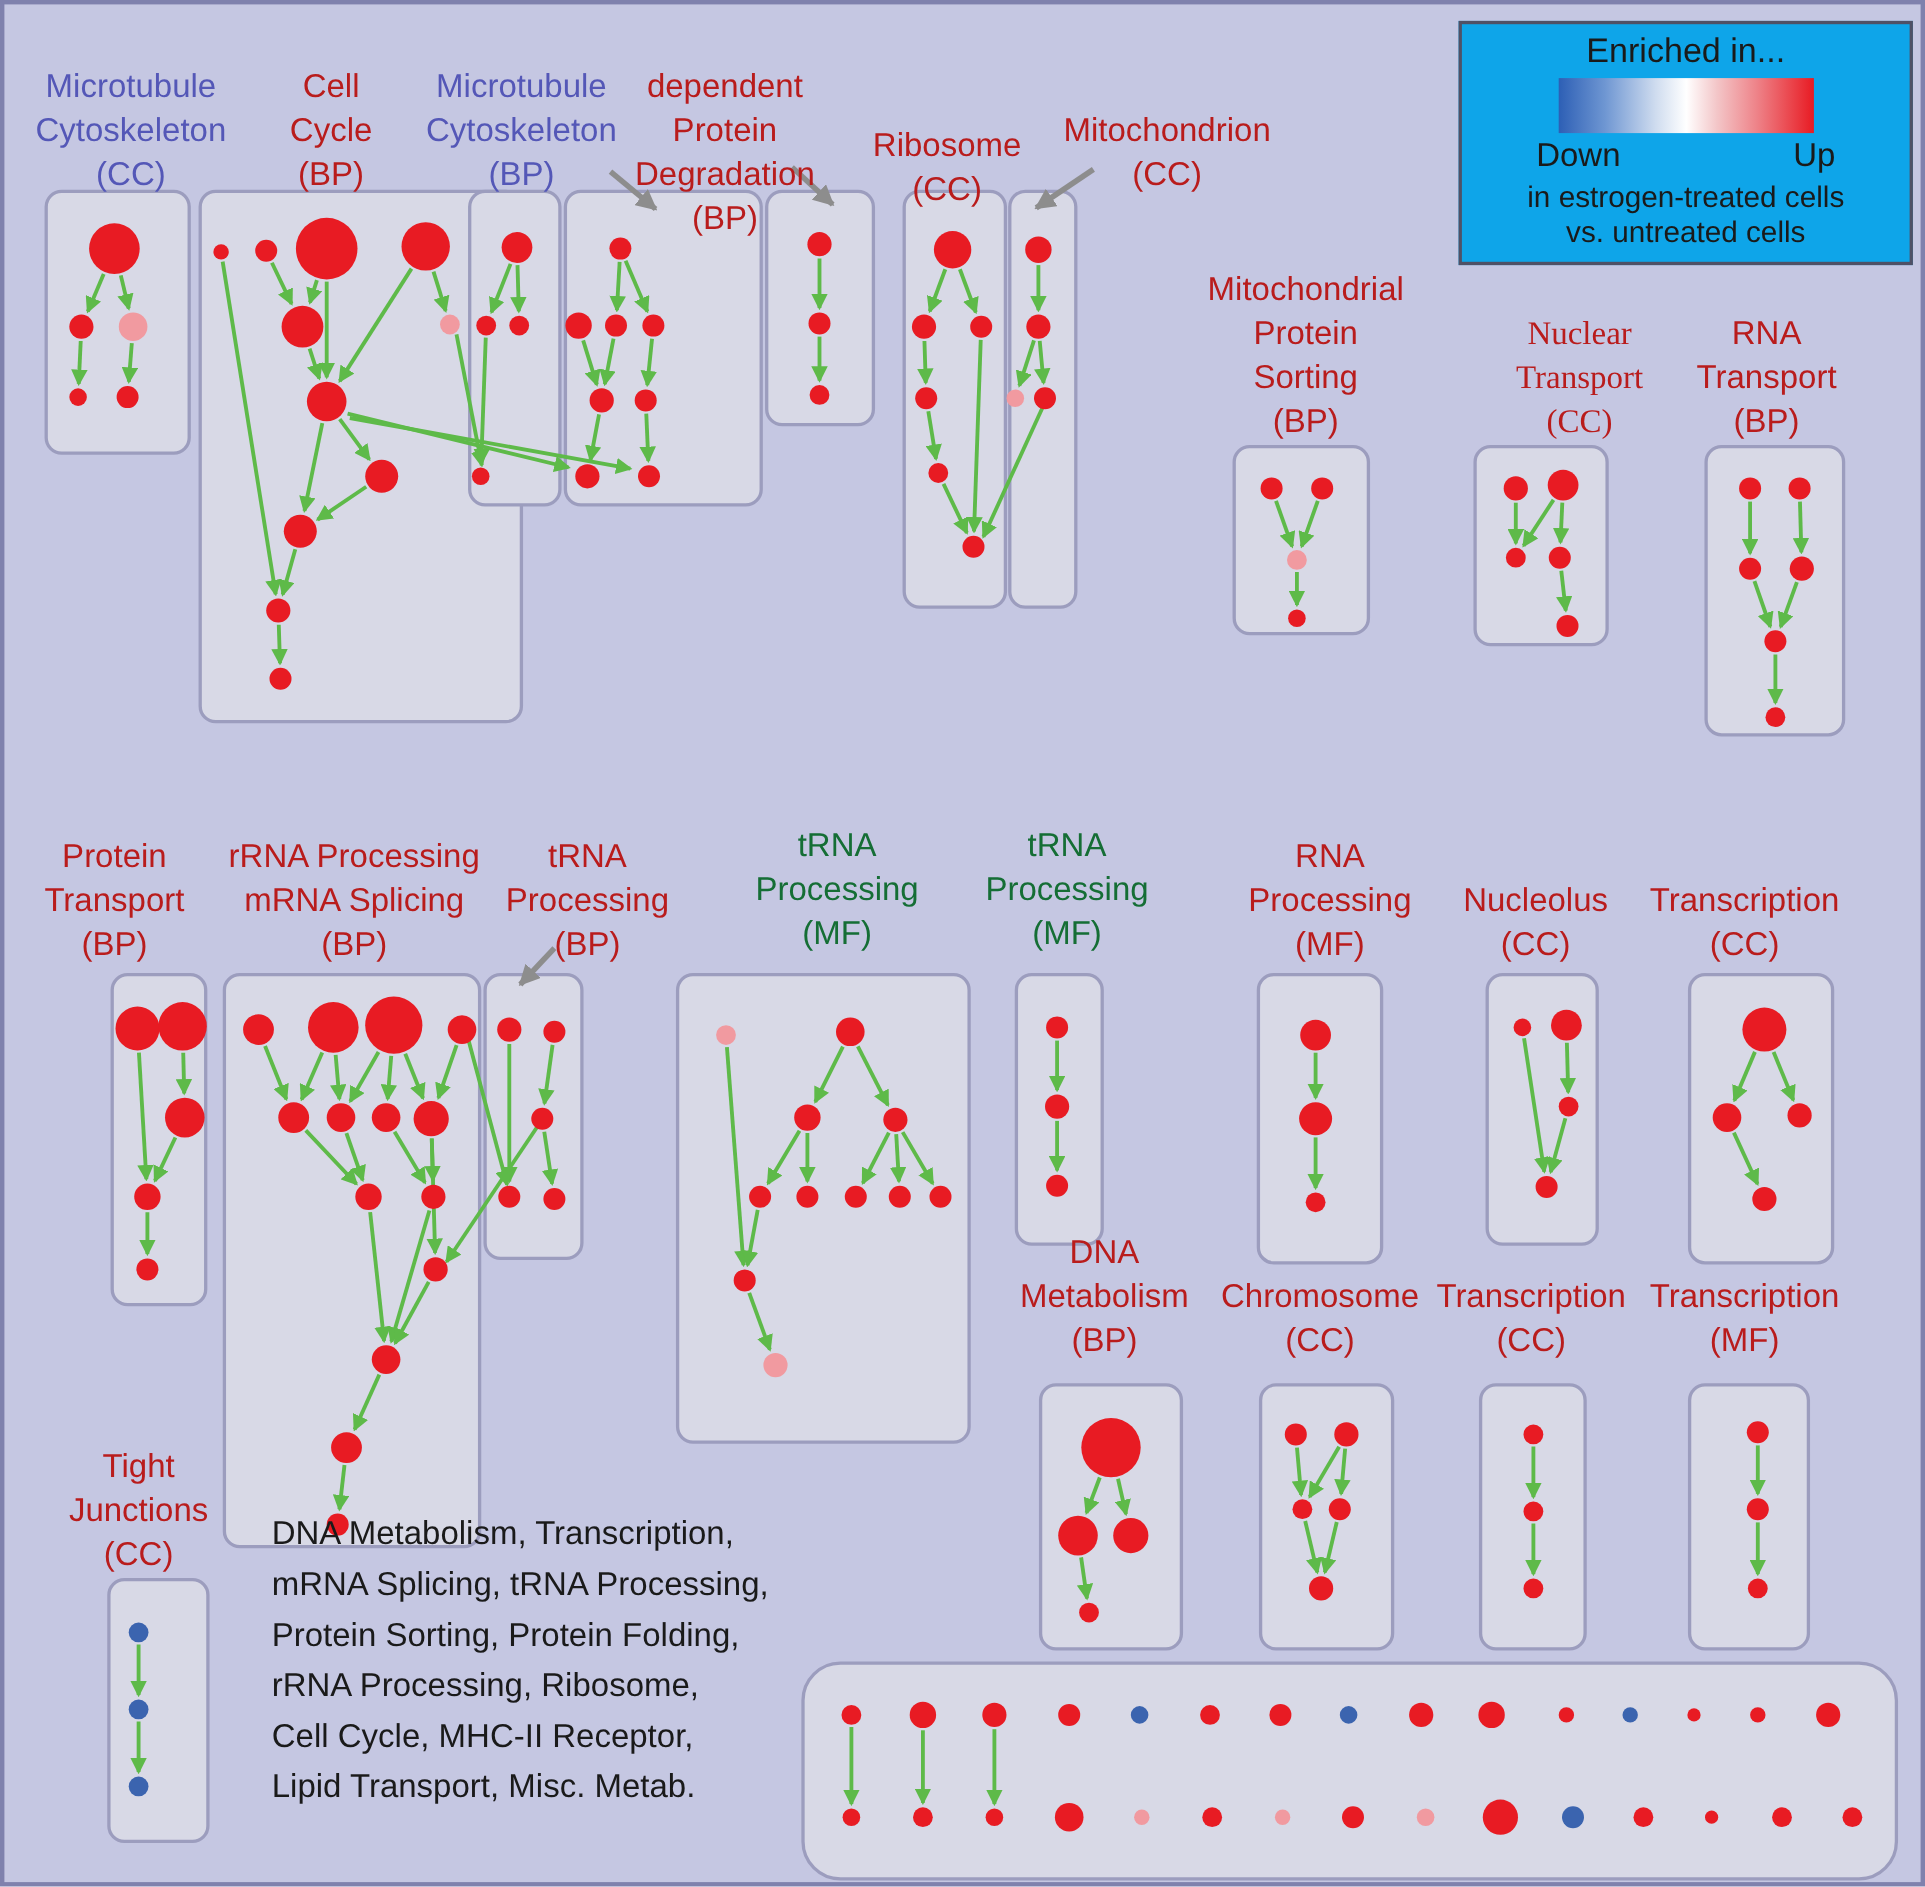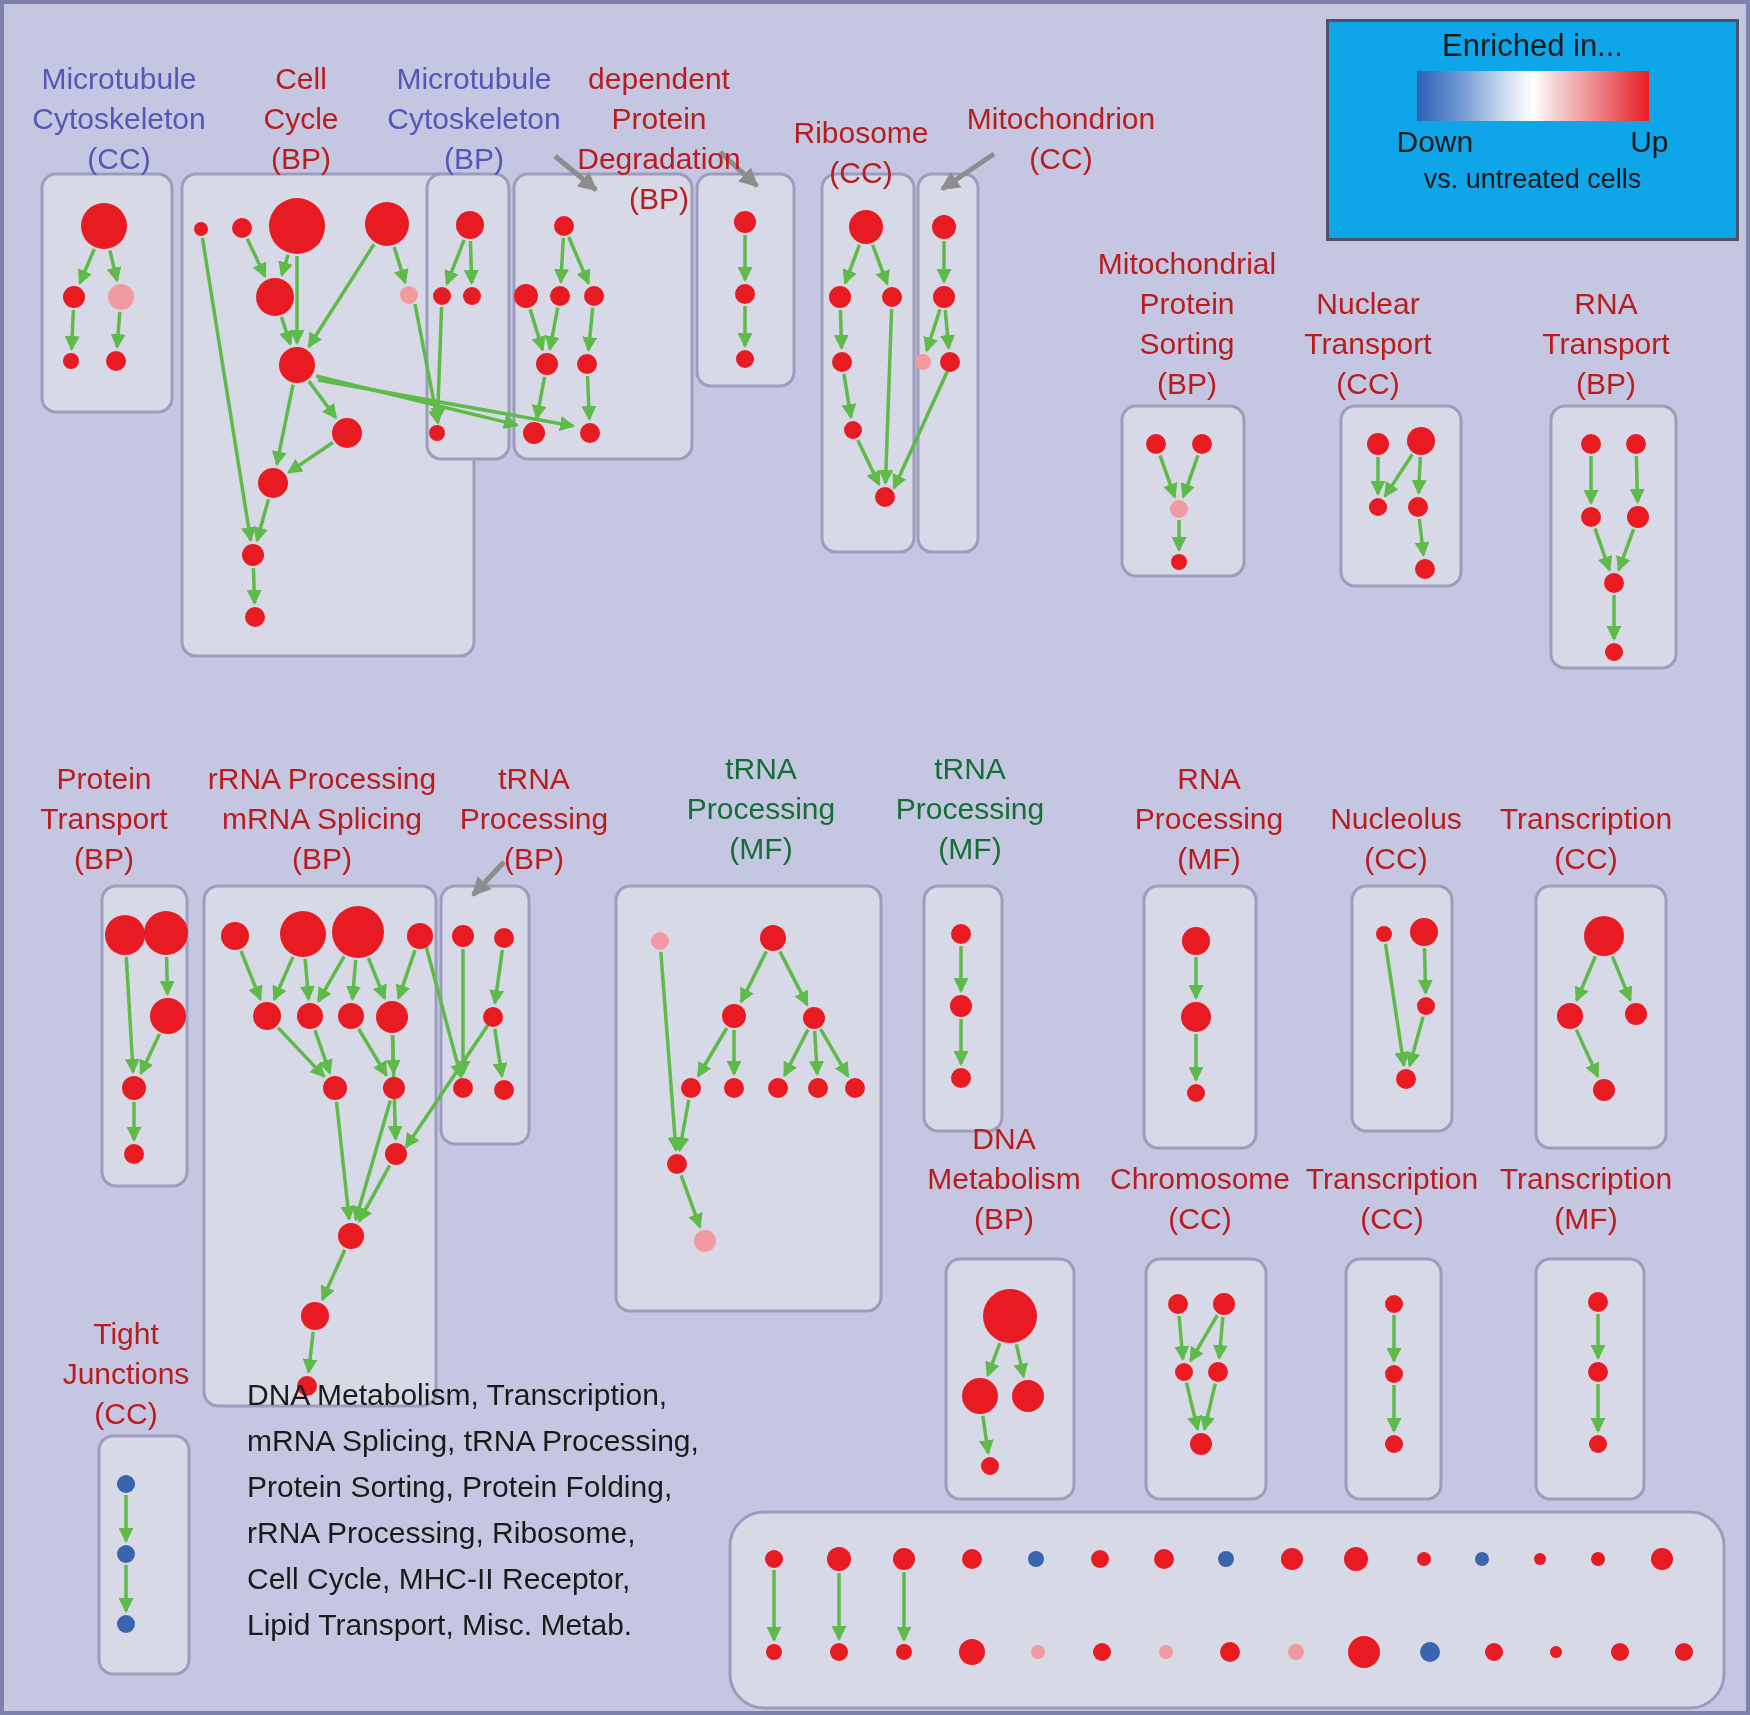--- a/index.html
+++ b/index.html
@@ -372,21 +372,21 @@
       <div class="glabel" style="left: 887px; top: 95px;">
         <div>Mitochondrion</div>
         <div>(CC)</div>
       </div>
       <div class="glabel" style="left: 1013px; top: 240px;">
         <div>Mitochondrial</div>
         <div>Protein</div>
         <div>Sorting</div>
         <div>(BP)</div>
       </div>
-      <div class="glabel" style="left: 1194px; top: 280px;">
+      <div class="glabel" style="left: 1262px; top: 280px; font-family: Liberation Serif, serif;">
         <div>Nuclear</div>
         <div>Transport</div>
         <div>(CC)</div>
       </div>
       <div class="glabel" style="left: 1432px; top: 280px;">
         <div>RNA</div>
         <div>Transport</div>
         <div>(BP)</div>
       </div>
       <div class="glabel" style="left: -70px; top: 755px;">
@@ -451,20 +451,21 @@
       </div>
     </div>
 
   <div class="legend">
     <div class="legend-title">Enriched in...</div>
     <div class="legend-gradient"></div>
     <div class="legend-scale">
       <span>Down</span>
       <span>Up</span>
     </div>
+    <div class="legend-sub">in estrogen-treated cells</div>
     <div class="legend-sub">vs. untreated cells</div>
   </div>
 
   <div class="annotation">
     <div>DNA Metabolism, Transcription,</div>
     <div>mRNA Splicing, tRNA Processing,</div>
     <div>Protein Sorting, Protein Folding,</div>
     <div>rRNA Processing, Ribosome,</div>
     <div>Cell Cycle, MHC-II Receptor,</div>
     <div>Lipid Transport, Misc. Metab.</div>

